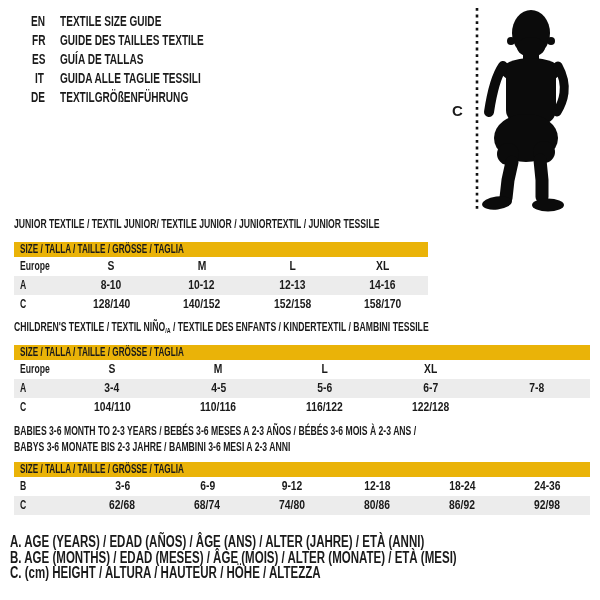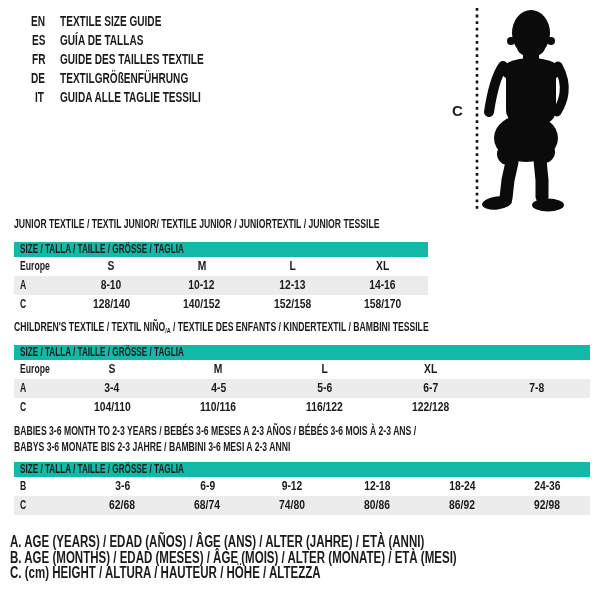--- a/index.html
+++ b/index.html
@@ -18,21 +18,21 @@
   .lang-row .code{width:38px;flex:0 0 38px;}
 
   
   .figure{position:absolute;left:440px;top:0;width:160px;height:215px;}
   .figure svg{position:absolute;left:0;top:0;}
   .fig-label{position:absolute;left:12px;top:103px;font-size:15px;line-height:15px;}
 
   
   .ttitle{position:absolute;left:14px;margin:0;font-size:12px;line-height:16px;font-weight:700;}
   .tbl{position:absolute;left:14px;}
-  .bar{height:15px;line-height:15px;background:#14b8a6;padding-left:6px;font-size:12px;}
+  .bar{height:15px;line-height:15px;background:#eab308;padding-left:6px;font-size:12px;}
   .bar .cx{transform:scaleX(0.68);}
   .trow{display:grid;height:19px;line-height:15px;font-size:12px;align-items:center;text-decoration:underline;}
   .trow .cell{text-align:center;overflow:visible;}
   .trow .cell:first-child{text-align:left;padding-left:6px;}
   .trow.alt{background:#ececec;}
   .t1 .trow{grid-template-columns:52px repeat(4,1fr);}
   .t2 .trow{grid-template-columns:45px repeat(5,1fr);}
   .t3 .trow{grid-template-columns:66px repeat(6,1fr);}
   sub{vertical-align:-2px;font-size:0.62em;}
 
@@ -44,34 +44,34 @@
 <body>
 
 <div class="page">
 
   <section class="lang-block">
     <div class="lang-row">
       <span class="code"><span class="cx">EN</span></span>
       <span class="cx">TEXTILE SIZE GUIDE</span>
     </div>
     <div class="lang-row">
+      <span class="code"><span class="cx">FR</span></span>
+      <span class="cx">GUIDE DES TAILLES TEXTILE</span>
+    </div>
+    <div class="lang-row">
       <span class="code"><span class="cx">ES</span></span>
       <span class="cx">GUÍA DE TALLAS</span>
     </div>
     <div class="lang-row">
-      <span class="code"><span class="cx">FR</span></span>
-      <span class="cx">GUIDE DES TAILLES TEXTILE</span>
+      <span class="code"><span class="cx">IT</span></span>
+      <span class="cx">GUIDA ALLE TAGLIE TESSILI</span>
     </div>
     <div class="lang-row">
       <span class="code"><span class="cx">DE</span></span>
       <span class="cx">TEXTILGRÖßENFÜHRUNG</span>
-    </div>
-    <div class="lang-row">
-      <span class="code"><span class="cx">IT</span></span>
-      <span class="cx">GUIDA ALLE TAGLIE TESSILI</span>
     </div>
   </section>
 
   <div class="figure">
     <svg width="160" height="215" viewBox="0 0 160 215" aria-hidden="true">
 
       <line x1="37" y1="8" x2="37" y2="211" stroke="#111" stroke-width="2.6" stroke-dasharray="2.8 3.8"></line>
       <g fill="#0b0b0b" stroke="none">
 
         <ellipse cx="91" cy="33" rx="19" ry="23"></ellipse>

